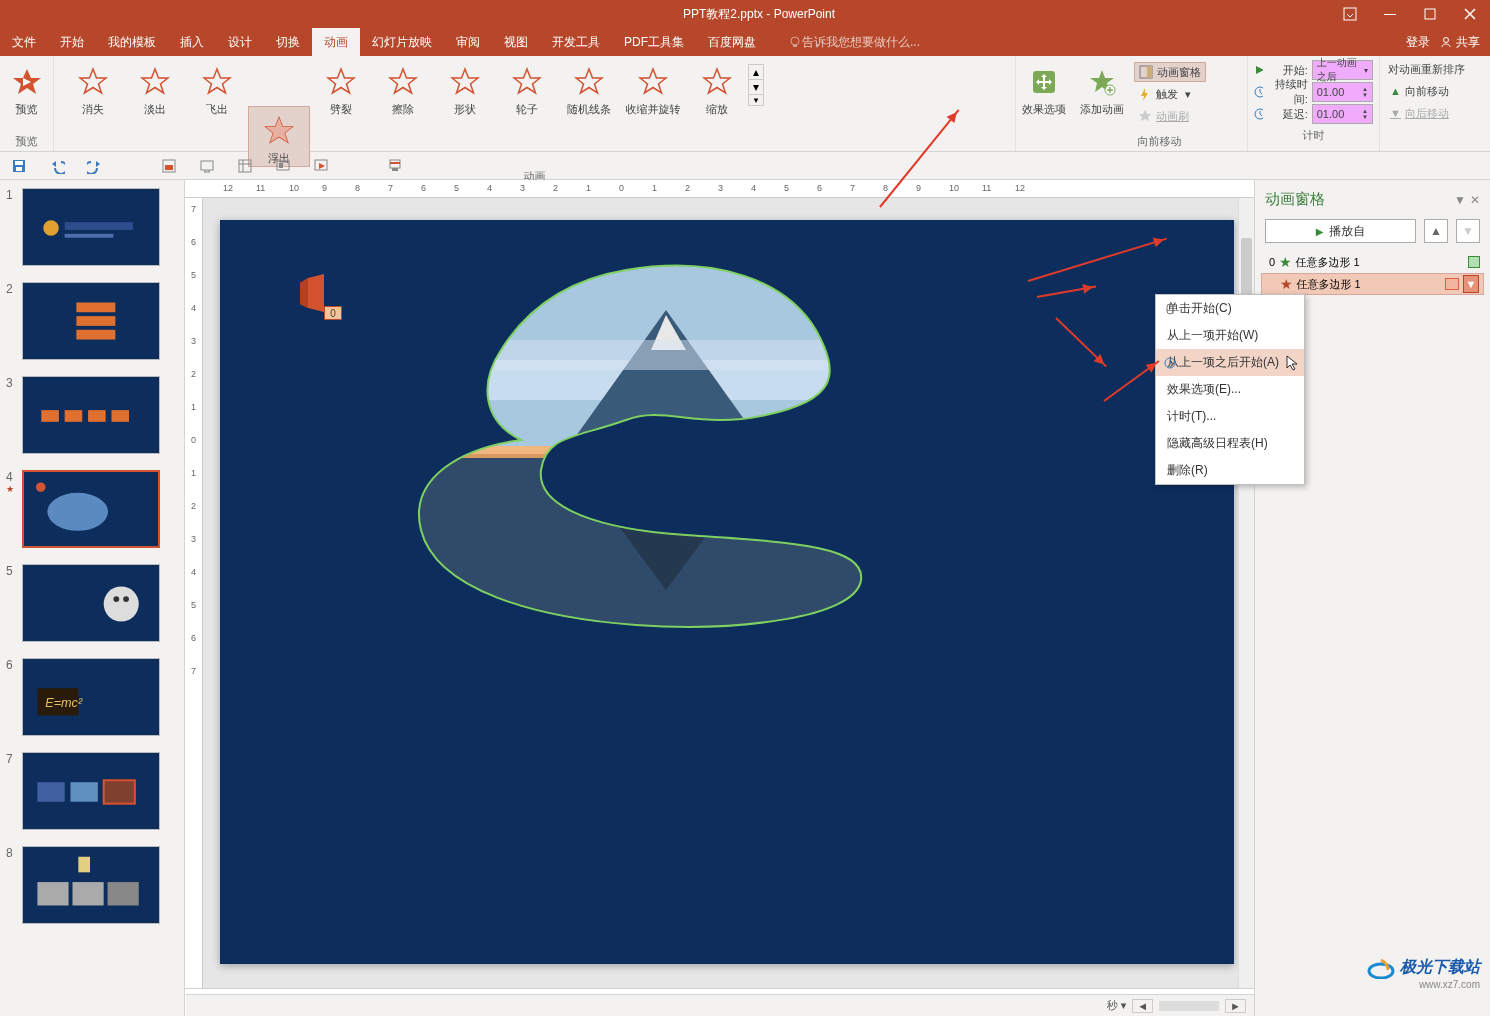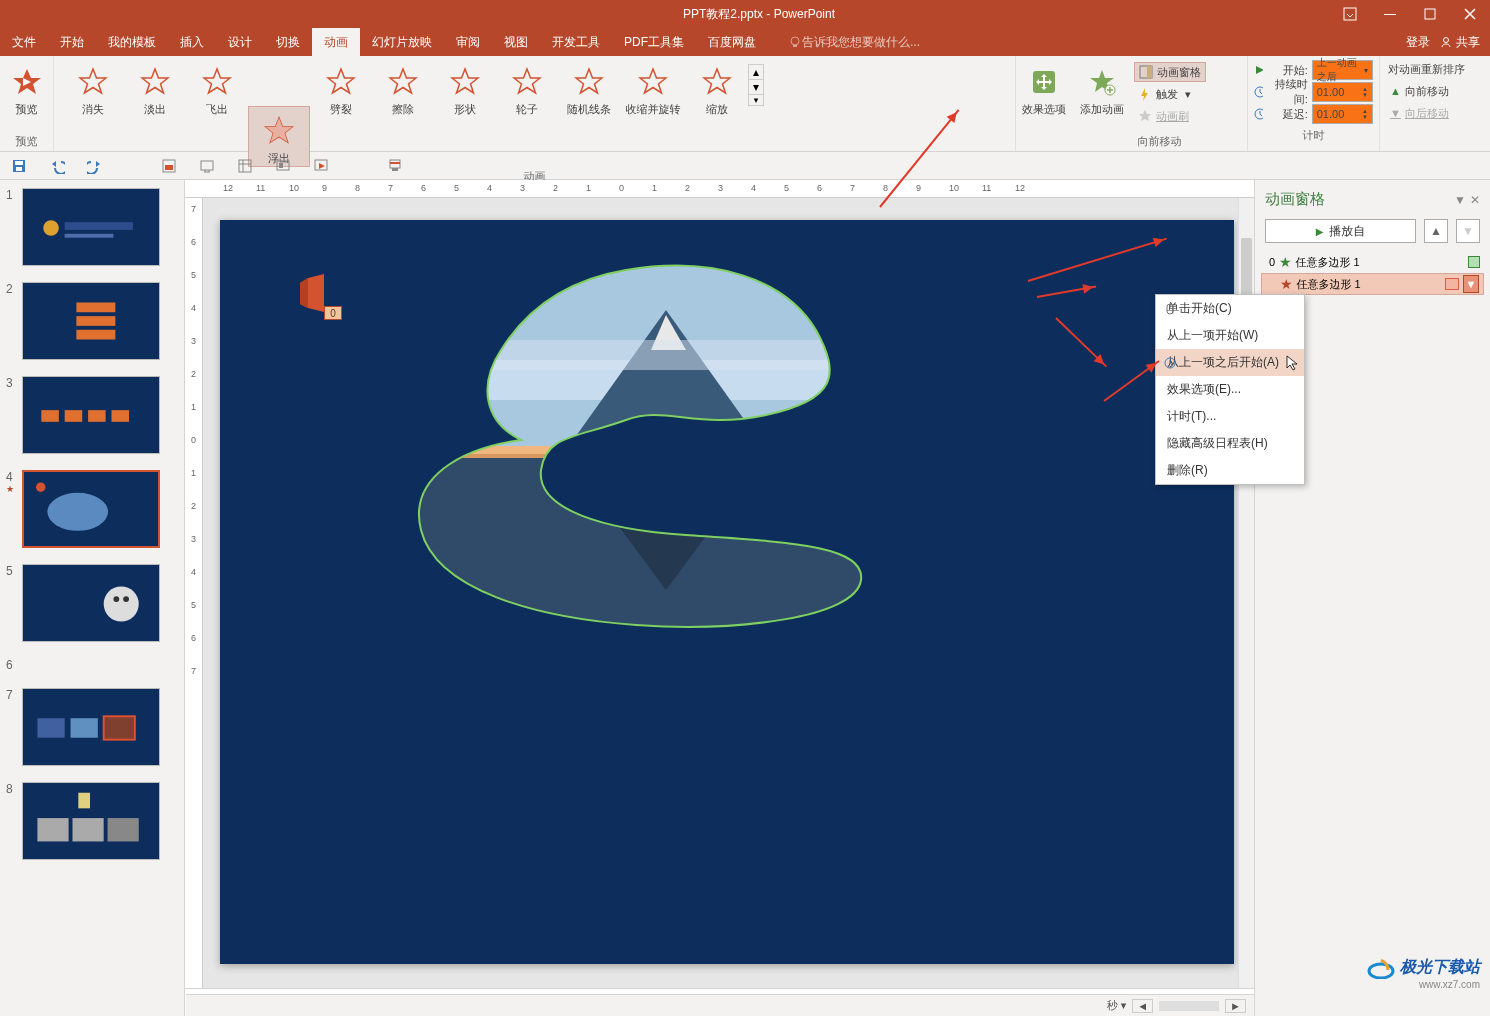--- a/index.html
+++ b/index.html
@@ -29,21 +29,21 @@
 .rbtn-big .rlbl { margin-top: 2px; text-align: center; }
 .rbtn-big.active { background: #e3d1cc; border: 1px solid #d4a89c; margin-top: 48px; }
 
 .side-pane-group { padding: 4px; display: flex; flex-direction: column; gap: 2px; font-size: 11px; color: #444; }
 .sp-row { display: flex; align-items: center; gap: 4px; height: 20px; cursor: pointer; padding: 0 4px; }
 .sp-row.sel { background: #e3d1cc; border: 1px solid #d4a89c; }
 .sp-row.disabled { color: #aaa; text-decoration: underline; }
 .timing-group { display: flex; flex-direction: column; padding: 2px; gap: 2px; font-size: 11px; color: #444;}
 .timing-row { display: flex; align-items: center; gap: 4px; height: 20px; }
 .timing-row .tlabel { width: 52px; text-align: right; }
-.timing-sel { border: 1px solid #ababab; background: #f97316; height: 20px; width: 76px; padding: 0 4px; display: flex; align-items: center; justify-content: space-between; }
+.timing-sel { border: 1px solid #ababab; background: #f0abfc; height: 20px; width: 76px; padding: 0 4px; display: flex; align-items: center; justify-content: space-between; }
 .reorder-group { display: flex; flex-direction: column; padding: 2px; gap: 2px; font-size: 11px; color: #444; }
 
 
 .qat { height: 28px; background: #f3f2f1; border-bottom: 1px solid #d4d4d4; display: flex; align-items: center; padding: 0 8px; gap: 16px; }
 .qat .qbtn { width: 22px; height: 22px; display: flex; align-items: center; justify-content: center; cursor: pointer; color: #5b5b5b; }
 
 
 .main { height: 836px; display: flex; }
 
 
@@ -535,20 +535,27 @@
         <svg width="100%" height="100%" viewBox="0 0 138 78">
             <rect width="100%" height="100%" fill="#0d2d5c"></rect>
             <circle cx="100" cy="40" r="18" fill="#ddd"></circle>
             <circle cx="95" cy="35" r="3" fill="#333"></circle>
             <circle cx="105" cy="35" r="3" fill="#333"></circle>
           </svg>
       </div>
       </div>
       <div class="thumb-wrap">
         <div class="tnum">6</div>
+      <div class="thumb ">
+        <svg width="100%" height="100%" viewBox="0 0 138 78">
+            <rect width="100%" height="100%" fill="#0d2d5c"></rect>
+            <rect x="14" y="30" width="42" height="28" fill="#2a1a0a"></rect>
+            <text x="22" y="49" fill="#e0c060" font-size="13" font-style="italic">E=mc²</text>
+          </svg>
+      </div>
       </div>
       <div class="thumb-wrap">
         <div class="tnum">7</div>
       <div class="thumb ">
         <svg width="100%" height="100%" viewBox="0 0 138 78">
             <rect width="100%" height="100%" fill="#0d2d5c"></rect>
             <rect x="14" y="30" width="28" height="20" fill="#4060a0"></rect>
             <rect x="48" y="30" width="28" height="20" fill="#6090c0"></rect>
             <rect x="82" y="28" width="32" height="24" fill="#804030" stroke="#e05030" stroke-width="2"></rect>
           </svg>

